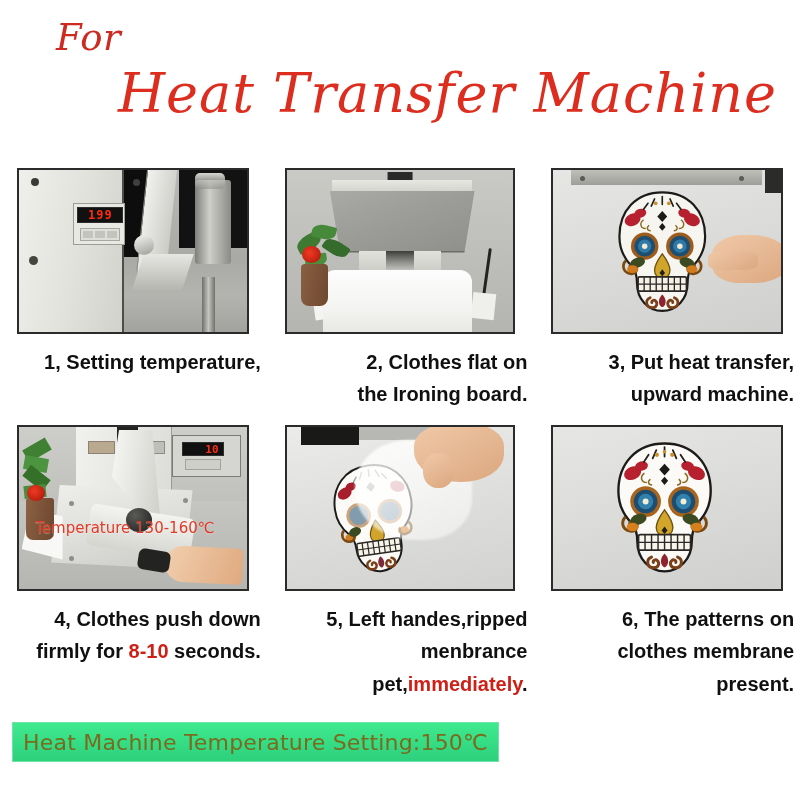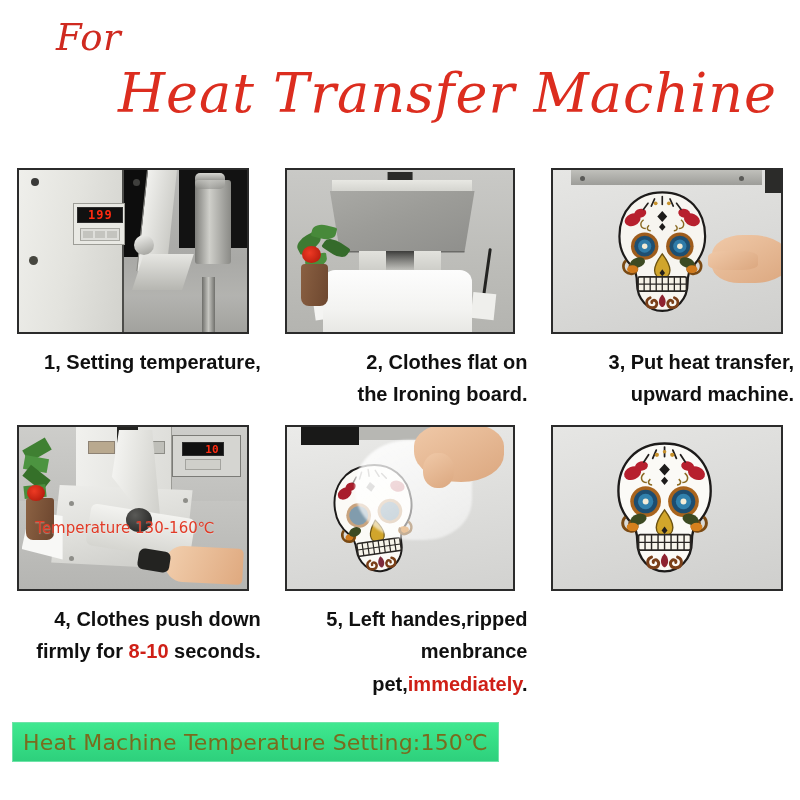--- a/index.html
+++ b/index.html
@@ -678,19 +678,23 @@
             </g>
           </g>
           <g fill="none" stroke="#7a3f18" stroke-width="5" stroke-linecap="round">
             <path d="M78 198 c-10 4 -8 18 4 18 c8 0 10 -8 6 -12 c-3 -3 -8 -1 -7 3"></path>
             <path d="M122 198 c10 4 8 18 -4 18 c-8 0 -10 -8 -6 -12 c3 -3 8 -1 7 3"></path>
           </g>
           <path d="M100 192 c6 6 8 14 4 20 c-3 4 -5 4 -8 0 c-4 -6 -2 -14 4 -20 Z" fill="#8e2230"></path>
         </svg>
       </div>
     </div>
+    <div class="caption">
+      <span class="ln">6, The patterns on</span>
+      <span class="ln">clothes membrane present.</span>
+    </div>
   </div>
 
 </div>
 
 <div class="banner">
   <span>Heat Machine Temperature Setting:150℃</span>
 </div>
 
 </body></html>

